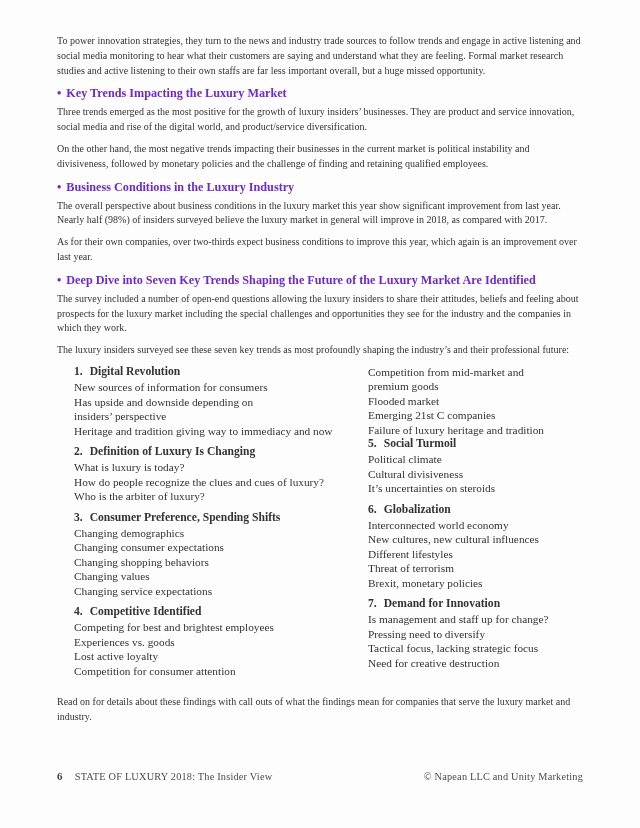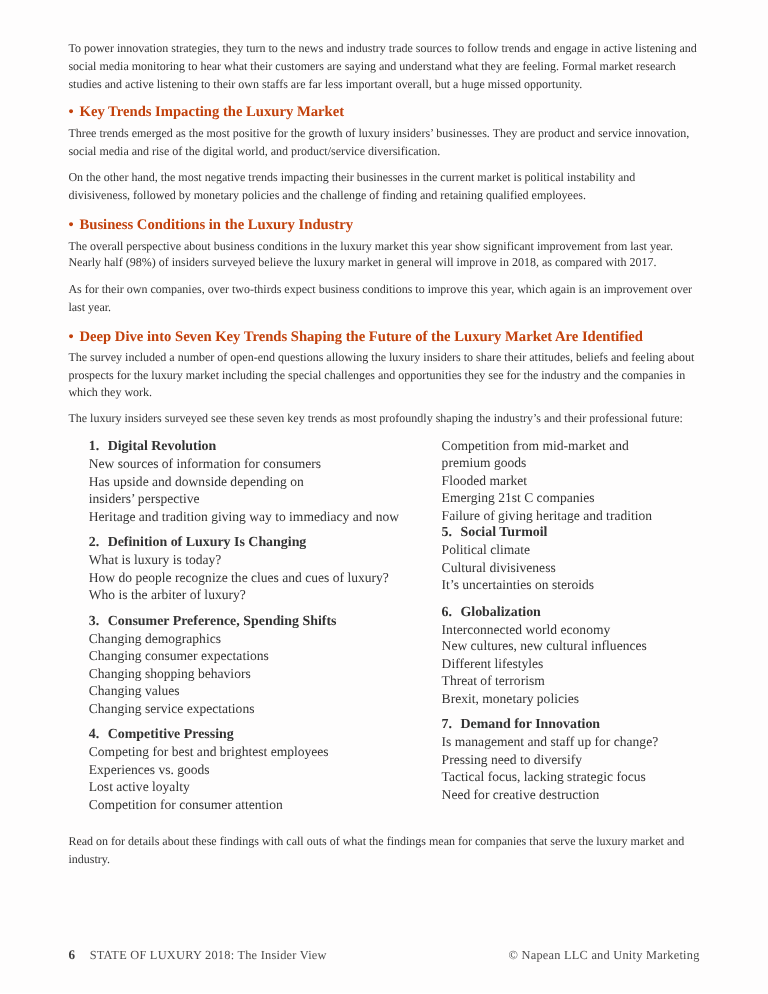--- a/index.html
+++ b/index.html
@@ -21,21 +21,21 @@
   p.body {
     font-size: 10px;
     line-height: 14.8px;
     margin: 0 0 7px 0;
     color: #333333;
   }
   h2.red-heading {
     font-size: 12.2px;
     line-height: 16px;
     font-weight: bold;
-    color: #c2410c;
+    color: #6d28d9;
     margin: 7px 0 4px 0;
     white-space: nowrap;
   }
   h2.red-heading .bullet {
     margin-right: 5px;
   }
   .trend-columns {
     display: flex;
     margin: 6px 0 0 17px;
     font-size: 11.3px;
@@ -54,21 +54,21 @@
   }
   .trend-header .num { margin-right: 7px; }
   .tline { white-space: nowrap; }
   p.closing {
     margin-top: 17px;
   }
   .footer {
     position: absolute;
     left: 57px;
     right: 57px;
-    bottom: 26px;
+    bottom: 46px;
     display: flex;
     justify-content: space-between;
     align-items: baseline;
     font-size: 10.3px;
     color: #4c4c4c;
     letter-spacing: 0.2px;
   }
   .footer .pnum {
     font-weight: bold;
     font-size: 11px;
@@ -123,37 +123,37 @@
       <div class="trend-group">
         <div class="trend-header"><span class="num">3.</span><span>Consumer Preference, Spending Shifts</span></div>
         <div class="tline">Changing demographics</div>
         <div class="tline">Changing consumer expectations</div>
         <div class="tline">Changing shopping behaviors</div>
         <div class="tline">Changing values</div>
         <div class="tline">Changing service expectations</div>
       </div>
 
       <div class="trend-group">
-        <div class="trend-header"><span class="num">4.</span><span>Competitive Pressing</span></div>
+        <div class="trend-header"><span class="num">4.</span><span>Competitive Identified</span></div>
         <div class="tline">Competing for best and brightest employees</div>
         <div class="tline">Experiences vs. goods</div>
         <div class="tline">Lost active loyalty</div>
         <div class="tline">Competition for consumer attention</div>
       </div>
 
     </div>
 
     <div class="trend-col-right">
 
       <div class="trend-group">
         <div class="tline">Competition from mid-market and</div>
         <div class="tline">premium goods</div>
         <div class="tline">Flooded market</div>
         <div class="tline">Emerging 21st C companies</div>
-        <div class="tline">Failure of giving heritage and tradition</div>
+        <div class="tline">Failure of luxury heritage and tradition</div>
       </div>
 
       <div class="trend-group no-gap">
         <div class="trend-header"><span class="num">5.</span><span>Social Turmoil</span></div>
         <div class="tline">Political climate</div>
         <div class="tline">Cultural divisiveness</div>
         <div class="tline">It’s uncertainties on steroids</div>
       </div>
 
       <div class="trend-group">

